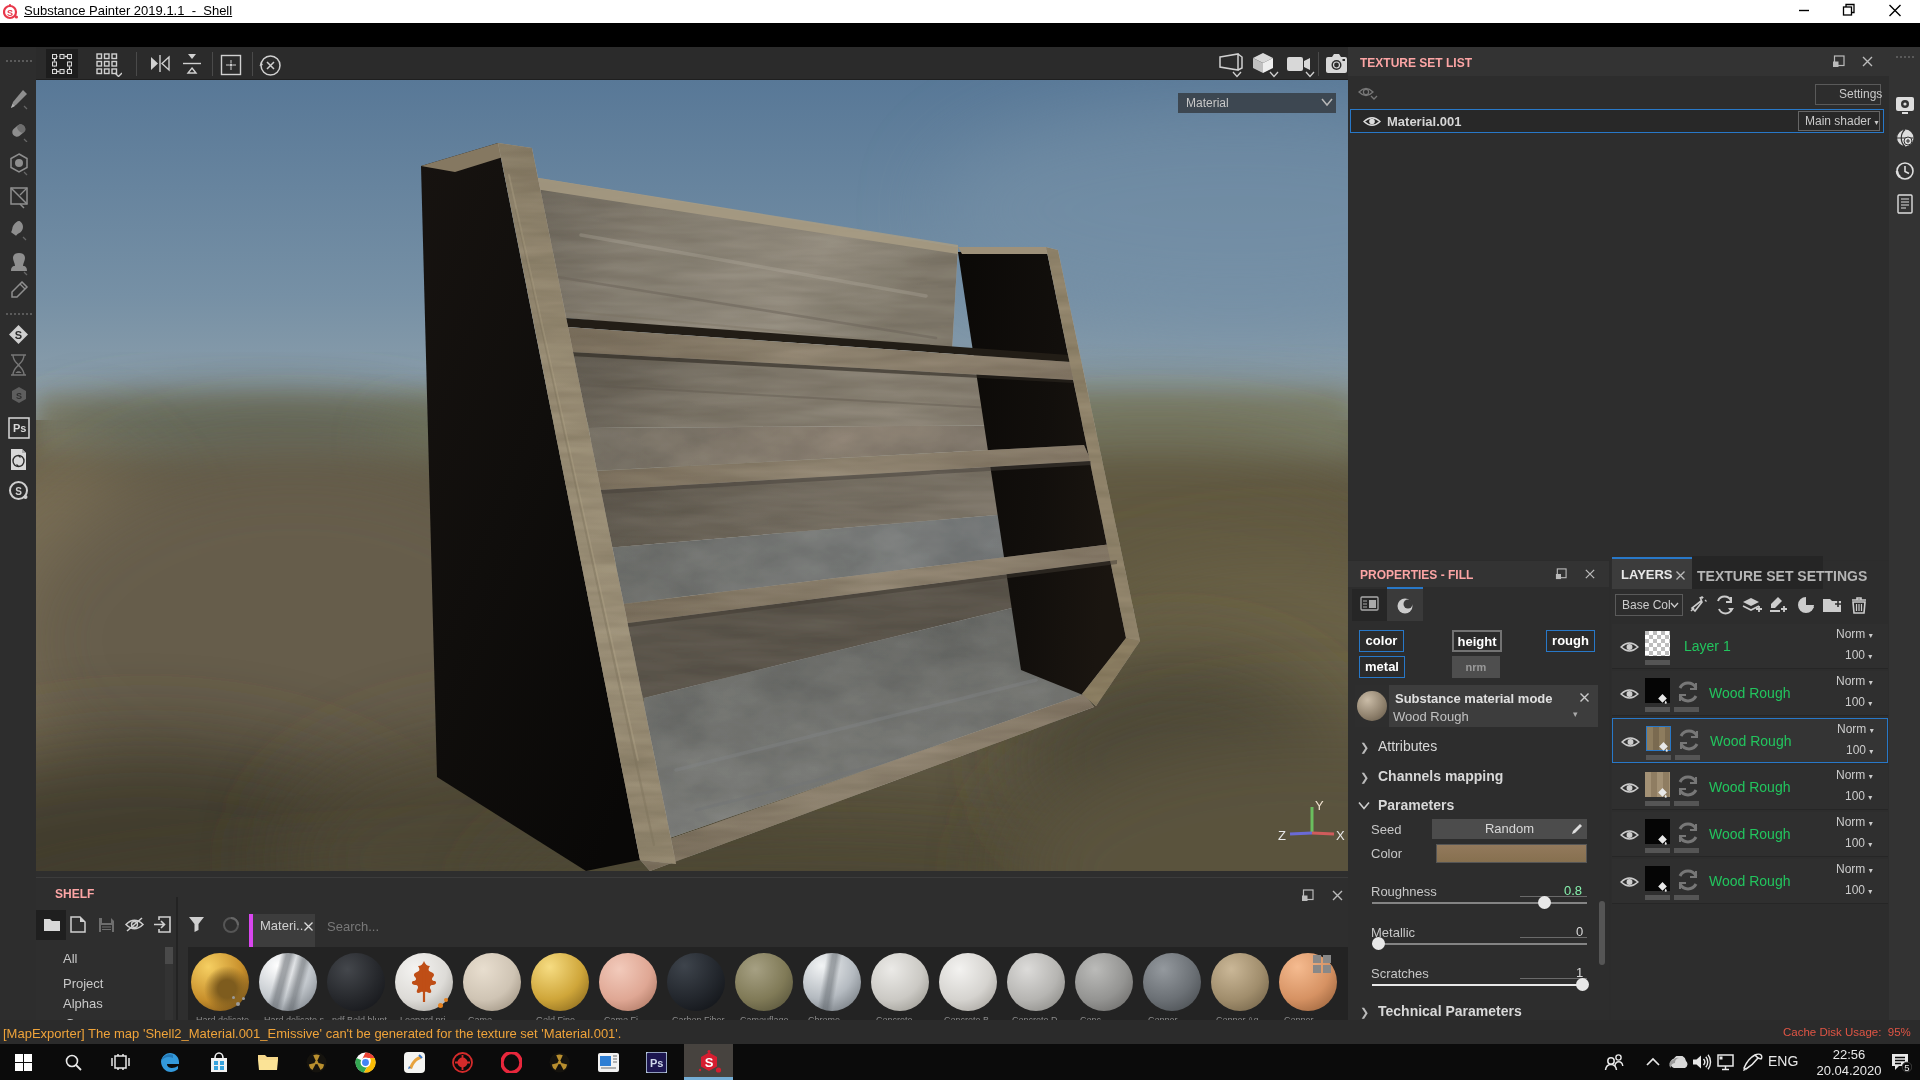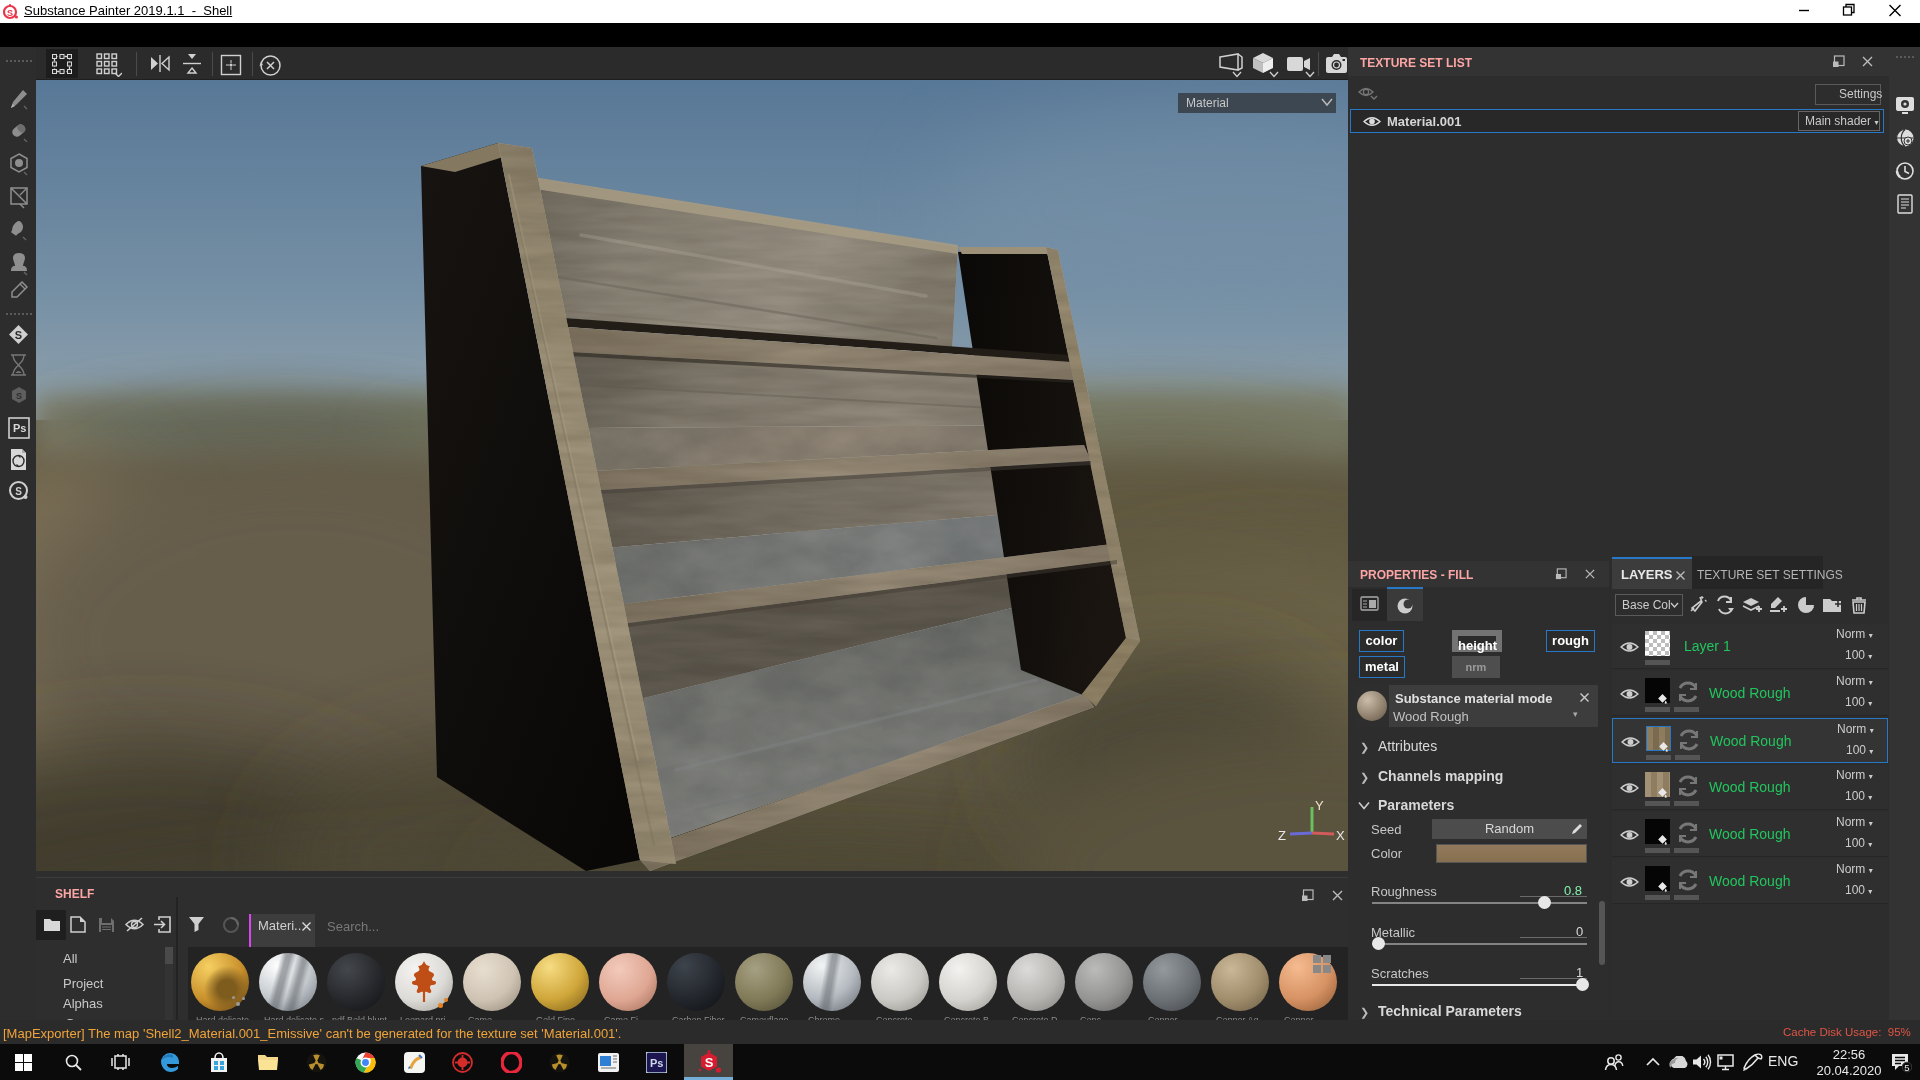--- a/index.html
+++ b/index.html
@@ -444,21 +444,21 @@
           </svg>
       </div>
       <div class="abs" style="left:39px;top:26px;width:36px;height:34px;background:#3a3a3a;border-top:2px solid #2878c8">
         <svg class="abs" style="left:9px;top:8px" width="18" height="18" viewBox="0 0 18 18">
             <circle cx="9" cy="9" r="7.5" fill="#ccc"></circle>
             <circle cx="12" cy="7" r="4.5" fill="#3a3a3a"></circle>
           </svg>
       </div>
 
       <div class="abs" style="left:11px;top:69px;width:45px;height:22px;background:#2b2b2b;border:1px solid #2878c8;color:#fff;font-weight:bold;font-size:13px;text-align:center;line-height:20px">color</div>
-      <div class="abs" style="left:104px;top:69px;width:50px;height:22px;background:#2b2b2b;border:6px solid #737373;color:#fff;font-weight:bold;font-size:13px;text-align:center;line-height:20px">height</div>
+      <div class="abs" style="left:104px;top:69px;width:50px;height:22px;background:#2b2b2b;border:2px solid #737373;color:#fff;font-weight:bold;font-size:13px;text-align:center;line-height:20px">height</div>
       <div class="abs" style="left:198px;top:69px;width:49px;height:22px;background:#2b2b2b;border:1px solid #2878c8;color:#fff;font-weight:bold;font-size:13px;text-align:center;line-height:20px">rough</div>
       <div class="abs" style="left:11px;top:95px;width:46px;height:22px;background:#2b2b2b;border:1px solid #2878c8;color:#fff;font-weight:bold;font-size:13px;text-align:center;line-height:20px">metal</div>
       <div class="abs" style="left:104px;top:95px;width:48px;height:22px;background:#4e4e4e;color:#9a9a9a;font-weight:bold;font-size:11px;text-align:center;line-height:22px">nrm</div>
 
       <div class="abs" style="left:7px;top:124px;width:243px;height:42px;background:#3d3d3d">
         <div class="abs" style="left:0;top:0;width:34px;height:42px;background:#2e2e2e"></div>
           <div class="abs" style="left:2px;top:6px;width:30px;height:30px;border-radius:50%;background:radial-gradient(circle at 35% 30%, #cabca7, #8d7f6b 60%, #5e5344)"></div>
         <span class="abs" style="left:40px;top:6px;font-weight:bold;color:#e0e0e0;font-size:13px">Substance material mode</span>
         <svg class="abs" style="left:224px;top:7px" width="11" height="11" viewBox="0 0 11 11">
             <path d="M1.5 1.5 L9.5 9.5 M9.5 1.5 L1.5 9.5" stroke="#ccc" stroke-width="1.4"></path>
@@ -510,21 +510,21 @@
 
     <div class="abs" style="left:263px;top:514px;width:278px;height:459px;background:#2d2d2d">
 
       <div class="abs" style="left:1px;top:-4px;width:83px;height:32px;background:#3c3c3c;border-top:2px solid #2878c8">
         <span class="abs" style="left:9px;top:8px;font-weight:bold;color:#e8e8e8;font-size:13px">LAYERS</span>
         <svg class="abs" style="left:63px;top:11px" width="11" height="11" viewBox="0 0 11 11">
             <path d="M1.5 1.5 L9.5 9.5 M9.5 1.5 L1.5 9.5" stroke="#bbb" stroke-width="1.3"></path>
           </svg>
       </div>
       <div class="abs" style="left:81px;top:-5px;width:131px;height:33px;background:#252525"></div>
-      <span class="abs" style="left:86px;top:7px;font-weight:normal;color:#b5b5b5;font-size:12px">TEXTURE SET SETTINGS</span>
+      <span class="abs" style="left:86px;top:7px;font-weight:bold;color:#b5b5b5;font-size:14px">TEXTURE SET SETTINGS</span>
 
       <div class="abs" style="left:4px;top:33px;width:68px;height:22px;border:1px solid #5a5a5a;color:#ccc;font-size:12px;line-height:20px;padding-left:6px">Base Col<svg style="position:absolute;right:3px;top:7px" width="9" height="7" viewBox="0 0 9 7">
             <path d="M1 1 l3.5 4 3.5 -4" fill="none" stroke="#ccc" stroke-width="1.3"></path>
           </svg></div>
       <svg class="abs" style="left:76px;top:33px" width="22" height="22" viewBox="0 0 22 22">
           <path d="M13 3 l2 5 -7 9 -3 -3 9 -7 M4 17 l3 -3" stroke="#ccc" stroke-width="1.6" fill="none"></path>
           <path d="M15 2 v3 M13.5 3.5 h3 M18 6 l1.5 1.5 M19 4 v0" stroke="#ccc" stroke-width="1.2"></path>
         </svg>
       <svg class="abs" style="left:103px;top:33px" width="22" height="22" viewBox="0 0 22 22">
           <path d="M4 7 A7 7 0 0 1 17 7 M18 15 A7 7 0 0 1 5 15" stroke="#ccc" stroke-width="2" fill="none"></path>
@@ -722,21 +722,21 @@
         <path d="M6 4 V1 h11 v15 H6 v-3" fill="none" stroke="#d0d0d0" stroke-width="1.6"></path>
         <path d="M1 8.5 h10 M8 5 l3.5 3.5 L8 12" fill="none" stroke="#d0d0d0" stroke-width="1.6"></path>
       </svg>
     <svg class="abs" style="left:152px;top:45px" width="17" height="17" viewBox="0 0 17 17">
         <path d="M1 1 h15 l-5.5 7 v6 l-4 2 v-8 Z" fill="#cfcfcf"></path>
       </svg>
     <svg class="abs" style="left:186px;top:45px" width="18" height="18" viewBox="0 0 18 18">
         <circle cx="9" cy="9" r="7" fill="none" stroke="#555" stroke-width="2"></circle>
         <path d="M9 2 a7 7 0 0 1 7 7" stroke="#666" stroke-width="2" fill="none"></path>
       </svg>
-    <div class="abs" style="left:213px;top:43px;width:66px;height:33px;background:#3d3d3d;border-left:2px solid #d946ef">
+    <div class="abs" style="left:213px;top:43px;width:66px;height:33px;background:#3d3d3d;border-left:4px solid #d946ef">
       <span class="abs" style="left:7px;top:4px;color:#cfcfcf;font-size:13px">Materi..</span>
       <svg class="abs" style="left:50px;top:7px" width="11" height="11" viewBox="0 0 11 11">
           <path d="M1.5 1.5 L9.5 9.5 M9.5 1.5 L1.5 9.5" stroke="#ddd" stroke-width="1.3"></path>
         </svg>
     </div>
     <span class="abs" style="left:291px;top:48px;color:#787878;font-size:13px">Search...</span>
 
     <span class="abs" style="left:27px;top:80px;color:#c9c9c9;font-size:13px">All</span>
     <span class="abs" style="left:27px;top:105px;color:#c9c9c9;font-size:13px">Project</span>
     <span class="abs" style="left:27px;top:125px;color:#c9c9c9;font-size:13px">Alphas</span>

